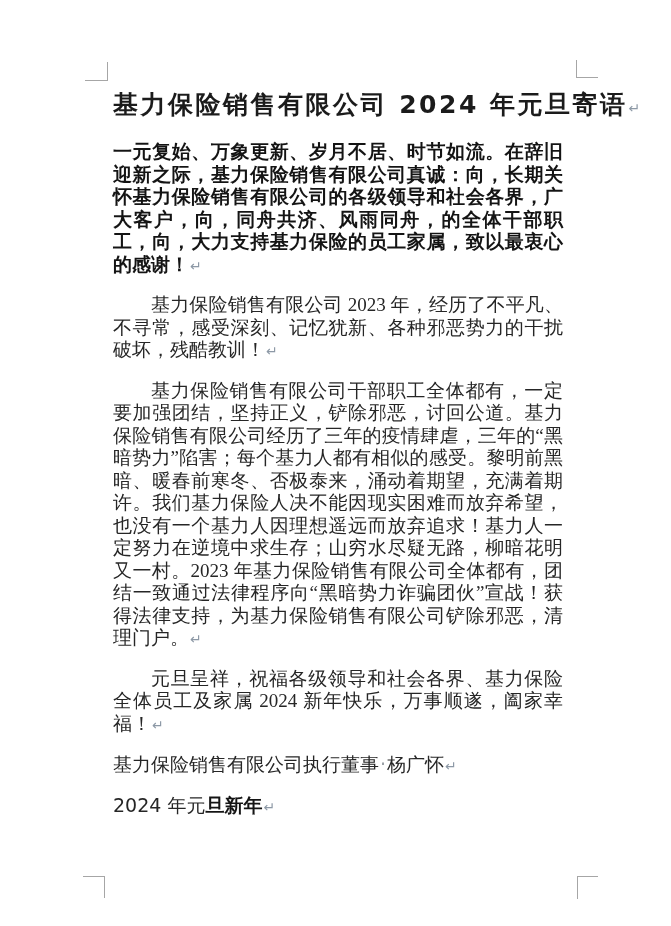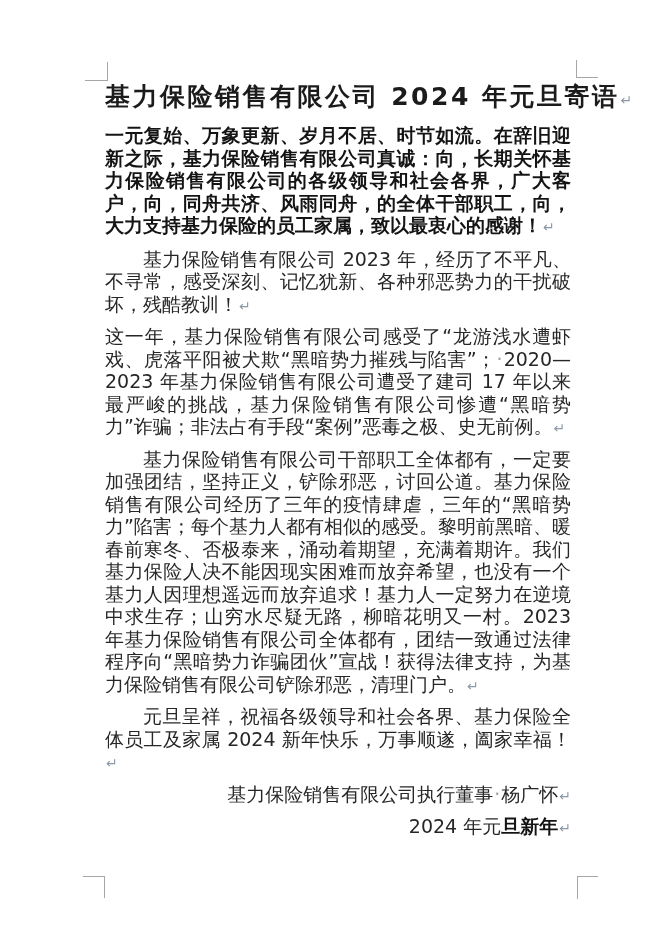--- a/index.html
+++ b/index.html
@@ -31,39 +31,39 @@
   .crop.bl { left: 83px;  top: 876px; width: 21px; height: 21px; border-right-width: 1px; border-top-width: 1px; }
   .crop.br { left: 577px; top: 876px; width: 20px; height: 22px; border-left-width: 1px;  border-top-width: 1px; }
 
   .content {
     position: absolute;
     left: 97px;
     top: 72px;
     width: 482px;
   }
   .para {
-    margin: 8px;
+    margin: 16px;
     font-size: 19px;
     line-height: 22.5px;
     text-align: justify;
     color: #262626;
     word-break: break-all;
   }
   .para.title {
     font-size: 25px;
     line-height: 33px;
     font-weight: bold;
     letter-spacing: 2.5px;
     white-space: nowrap;
     text-align: left;
     color: #1b1b1b;
   }
   .para.bold { font-weight: bold; color: #141414; font-family: Liberation Serif, serif; }
-  .para.indent { text-indent: 2em; }
-  .para.center { text-align: right; word-break: normal; }
+  .para.indent { text-indent: 2em; font-family: Liberation Serif, serif; }
+  .para.center { text-align: left; word-break: normal; }
   .run.bold { font-weight: bold; color: #141414; }
   .run.pmark {
     color: #8d99a6;
     font-weight: normal;
     font-size: 14px;
     letter-spacing: 0;
     padding-left: 1px;
   }
   .run.dot {
     color: #9aa0a6;
@@ -76,19 +76,18 @@
 
 <div class="page">
   <div class="crop tl"></div>
   <div class="crop tr"></div>
   <div class="crop bl"></div>
   <div class="crop br"></div>
   <div class="content">
       <p class="para title"><span class="run text">基力保险销售有限公司 2024 年元旦寄语</span><span class="run pmark">↵</span></p>
       <p class="para bold"><span class="run text">一元复始、万象更新、岁月不居、时节如流。在辞旧迎新之际，基力保险销售有限公司真诚：向，长期关怀基力保险销售有限公司的各级领导和社会各界，广大客户，向，同舟共济、风雨同舟，的全体干部职工，向，大力支持基力保险的员工家属，致以最衷心的感谢！</span><span class="run pmark">↵</span></p>
       <p class="para normal indent"><span class="run text">基力保险销售有限公司 2023 年，经历了不平凡、不寻常，感受深刻、记忆犹新、各种邪恶势力的干扰破坏，残酷教训！</span><span class="run pmark">↵</span></p>
-      <p class="para normal"><span class="run text">这一年，基力保险销售有限公司感受了“龙游浅水遭虾戏、虎落平阳被犬欺“黑暗势力摧残与陷害”；</span><span class="run dot">·</span><span class="run text">2020—2023 年基力保险销售有限公司遭受了建司 17 年以来最严峻的挑战，基力保险销售有限公司惨遭“黑暗势力”诈骗；非法占有手段“案例”恶毒之极、史无前例。</span><span class="run pmark">↵</span></p>
       <p class="para normal indent"><span class="run text">基力保险销售有限公司干部职工全体都有，一定要加强团结，坚持正义，铲除邪恶，讨回公道。基力保险销售有限公司经历了三年的疫情肆虐，三年的“黑暗势力”陷害；每个基力人都有相似的感受。黎明前黑暗、暖春前寒冬、否极泰来，涌动着期望，充满着期许。我们基力保险人决不能因现实困难而放弃希望，也没有一个基力人因理想遥远而放弃追求！基力人一定努力在逆境中求生存；山穷水尽疑无路，柳暗花明又一村。2023 年基力保险销售有限公司全体都有，团结一致通过法律程序向“黑暗势力诈骗团伙”宣战！获得法律支持，为基力保险销售有限公司铲除邪恶，清理门户。</span><span class="run pmark">↵</span></p>
       <p class="para normal indent"><span class="run text">元旦呈祥，祝福各级领导和社会各界、基力保险全体员工及家属 2024 新年快乐，万事顺遂，阖家幸福！</span><span class="run pmark">↵</span></p>
       <p class="para center"><span class="run text">基力保险销售有限公司执行董事</span><span class="run dot">·</span><span class="run text">杨广怀</span><span class="run pmark">↵</span></p>
       <p class="para center"><span class="run text">2024 年元</span><span class="run bold">旦新年</span><span class="run pmark">↵</span></p>
     </div>
 </div>
 
 </body></html>

